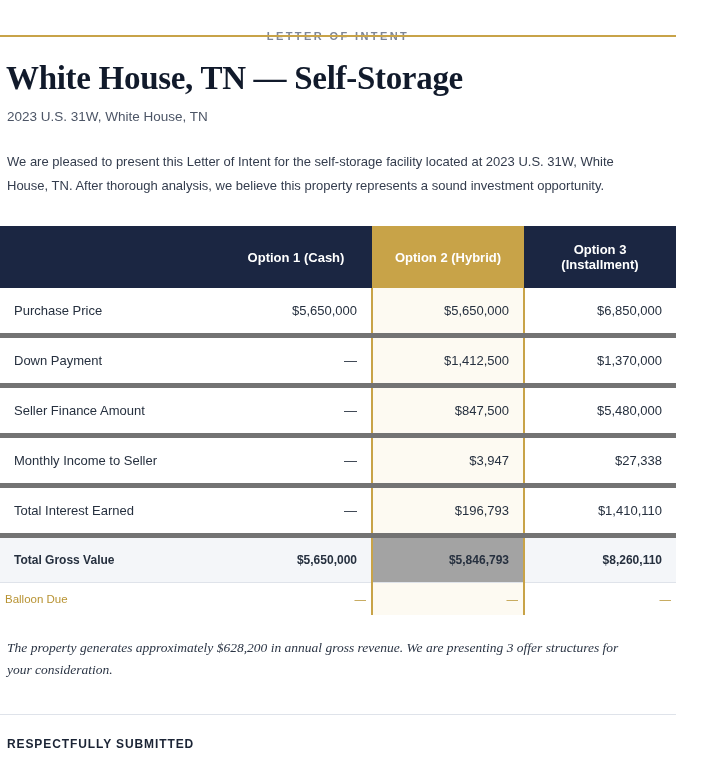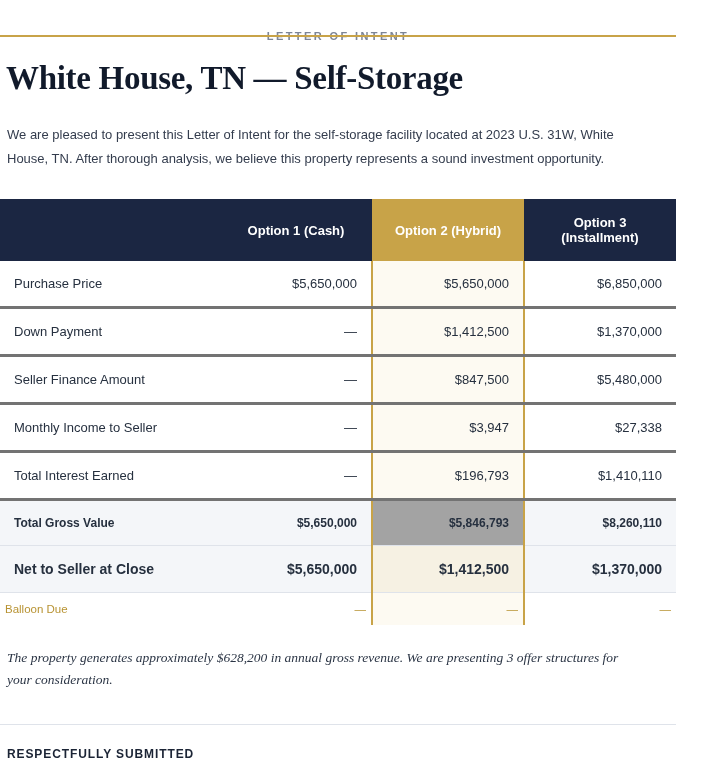--- a/index.html
+++ b/index.html
@@ -84,21 +84,21 @@
     text-align: left;
     width: 192px;
   }
   table.offers th.hl {
     background: #c8a348;
     color: #ffffff;
   }
   table.offers td {
     padding: 15px 14px;
     text-align: right;
-    border-bottom: 3px solid #737373;
+    border-bottom: 5px solid #737373;
     color: #26303f;
     background: #ffffff;
   }
   table.offers td.label-col {
     text-align: left;
     color: #26303f;
   }
   table.offers td.hl {
     background: #fdfaf2;
     border-left: 2px solid #c8a348;
@@ -165,20 +165,21 @@
 <div class="page">
 
   <div class="top-rule"></div>
 
   <div class="content">
 
     <div class="eyebrow">LETTER OF INTENT</div>
 
     <h1 class="doc-title">White House, TN — Self-Storage</h1>
 
+    <div class="subtitle">2023 U.S. 31W, White House, TN</div>
 
     <p class="intro">We are pleased to present this Letter of Intent for the self-storage facility located at 2023 U.S. 31W, White House, TN. After thorough analysis, we believe this property represents a sound investment opportunity.</p>
 
     <table class="offers">
       <thead>
         <tr>
           <th class="label-col"></th>
           <th>Option 1 (Cash)</th>
           <th class="hl">Option 2 (Hybrid)</th>
           <th>Option 3 (Installment)</th>
@@ -214,26 +215,20 @@
           <td>—</td>
           <td class="hl">$196,793</td>
           <td>$1,410,110</td>
         </tr>
         <tr class="total-row">
           <td class="label-col">Total Gross Value</td>
           <td>$5,650,000</td>
           <td class="hl">$5,846,793</td>
           <td>$8,260,110</td>
         </tr>
-        <tr class="net-row">
-          <td class="label-col">Net to Seller at Close</td>
-          <td>$5,650,000</td>
-          <td class="hl">$1,412,500</td>
-          <td>$1,370,000</td>
-        </tr>
         <tr class="balloon-row">
           <td class="label-col">Balloon Due</td>
           <td>—</td>
           <td class="hl">—</td>
           <td>—</td>
         </tr>
       </tbody>
     </table>
 
     <p class="note">The property generates approximately $628,200 in annual gross revenue. We are presenting 3 offer structures for your consideration.</p>

